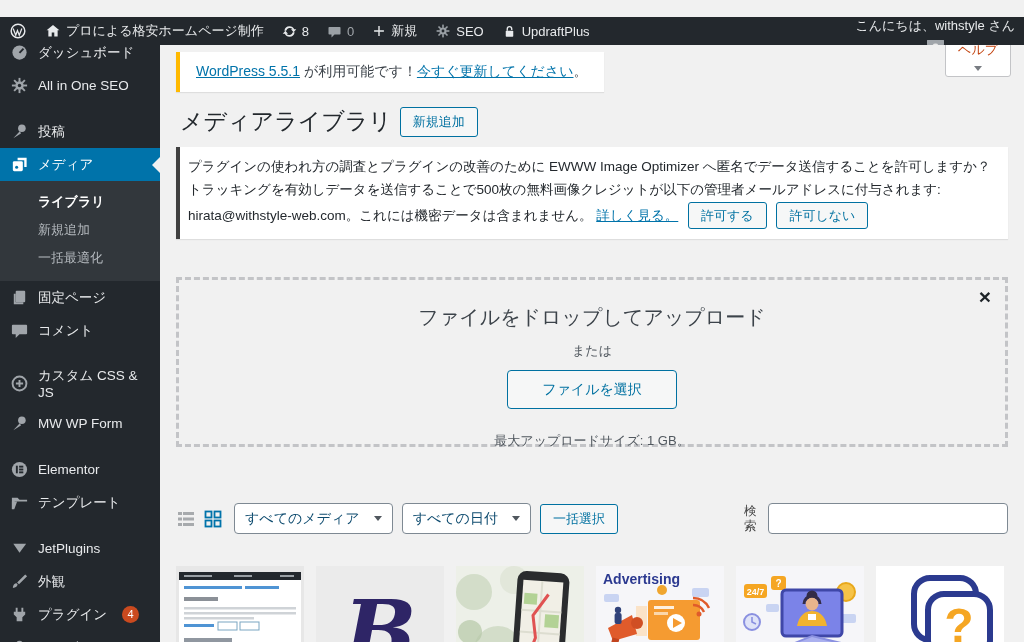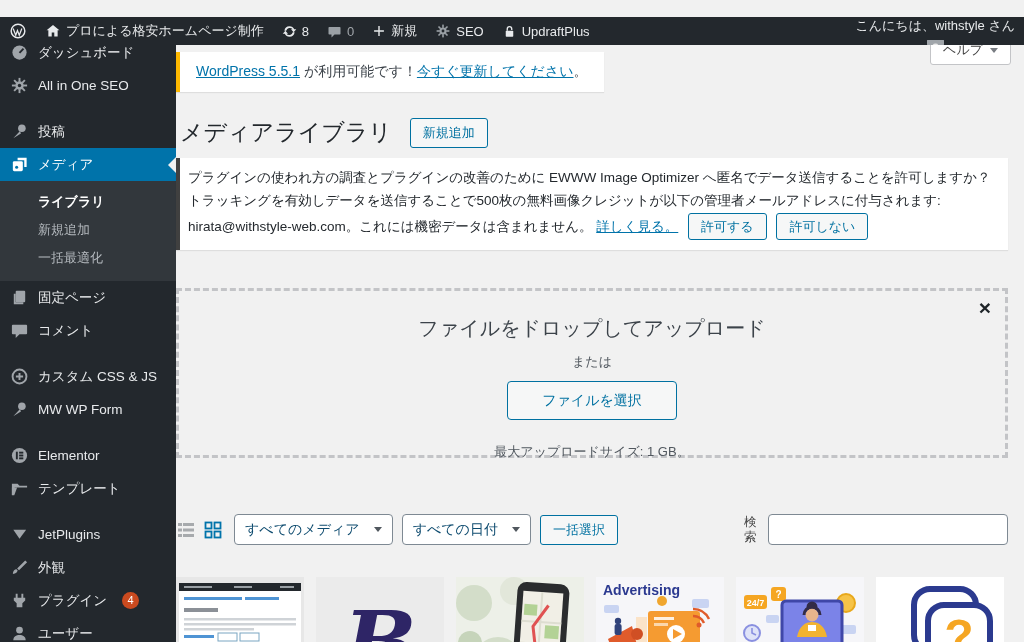--- a/index.html
+++ b/index.html
@@ -17,21 +17,21 @@
     font-size:13px; z-index:60;
   }
   .ab-item { display:flex; align-items:center; gap:5px; padding:0 9px; height:100%; cursor:pointer; }
   .ab-item svg { display:block; }
   .ab-dim { color:#a0a5aa; }
   .ab-right { margin-left:auto;flex-direction:column; }
   .ab-avatar { width:17px; height:17px; background:#a0a5aa; overflow:hidden; border-radius:1px; }
 
   
   #sidebar {
-    position:absolute; top:28px; left:0; width:176px; height:614px;
+    position:absolute; top:28px; left:0; width:160px; height:614px;
     background:#23282d; color:#e8eaec; font-size:13.5px; padding-top:8px;
   }
   .menu-item {
     display:flex; align-items:center; gap:9px; padding:7px 10px; cursor:pointer; position:relative;
   }
   .menu-item .micon { width:19px; height:19px; color:#a0a5aa; flex:0 0 19px; }
   .menu-item.active { background:#0073aa; color:#fff; }
   .menu-item.active .micon { color:#fff; }
   .menu-item.active::after {
     content:""; position:absolute; right:0; top:50%; margin-top:-8px;
@@ -44,33 +44,33 @@
   .plugin-badge {
     display:inline-block; min-width:17px; height:17px; line-height:17px; text-align:center;
     background:#ca4a1f; color:#fff; border-radius:9px; font-size:11px; margin-left:6px; padding:0 2px;
   }
 
   
   #content { position:absolute; top:28px; left:160px; width:864px; height:614px; }
 
   .help-tab {
     position:absolute; top:7px; right:13px; background:#fff; border:1px solid #c3c4c7;
-    border-radius:3px; padding:5px 12px; color:#404040; font-size:13px;
-    display:flex; align-items:center; gap:7px; cursor:pointer;
+    border-radius:3px; padding:5px 12px; color:#c2410c; font-size:13px;
+    display:flex; align-items:center; gap:7px; cursor:pointer;flex-direction:column;
   }
   .caret-down { width:0; height:0; border-left:4px solid transparent; border-right:4px solid transparent; border-top:5px solid #787c82; }
 
   .update-nag {
     display:inline-block; margin:24px 0 0 16px; background:#fff;
     border-left:4px solid #ffb900; box-shadow:0 1px 1px rgba(0,0,0,.08);
     padding:11px 16px; font-size:14px; color:#3c434a;
   }
   .link { color:#0073aa; text-decoration:underline; cursor:pointer; }
 
-  .title-row { display:flex; gap:18px; margin:26px 0 0 20px; }
+  .title-row { display:flex; gap:8px; margin:15px 0 0 20px; }
   .title-row h1 { margin:0; font-size:23px; font-weight:400; color:#23282d; line-height:1.3; }
 
   .btn-secondary {
     background:#f6f7f7; border:1px solid #0071a1; color:#0071a1; border-radius:3px;
     font-size:13px; padding:4px 12px; font-family:inherit; cursor:pointer; line-height:1.5;
   }
 
   .ewww-notice {
     margin:10px 16px 0; background:#fff; border-left:4px solid #404040;
     box-shadow:0 1px 1px rgba(0,0,0,.08); padding:9px 8px 10px;

